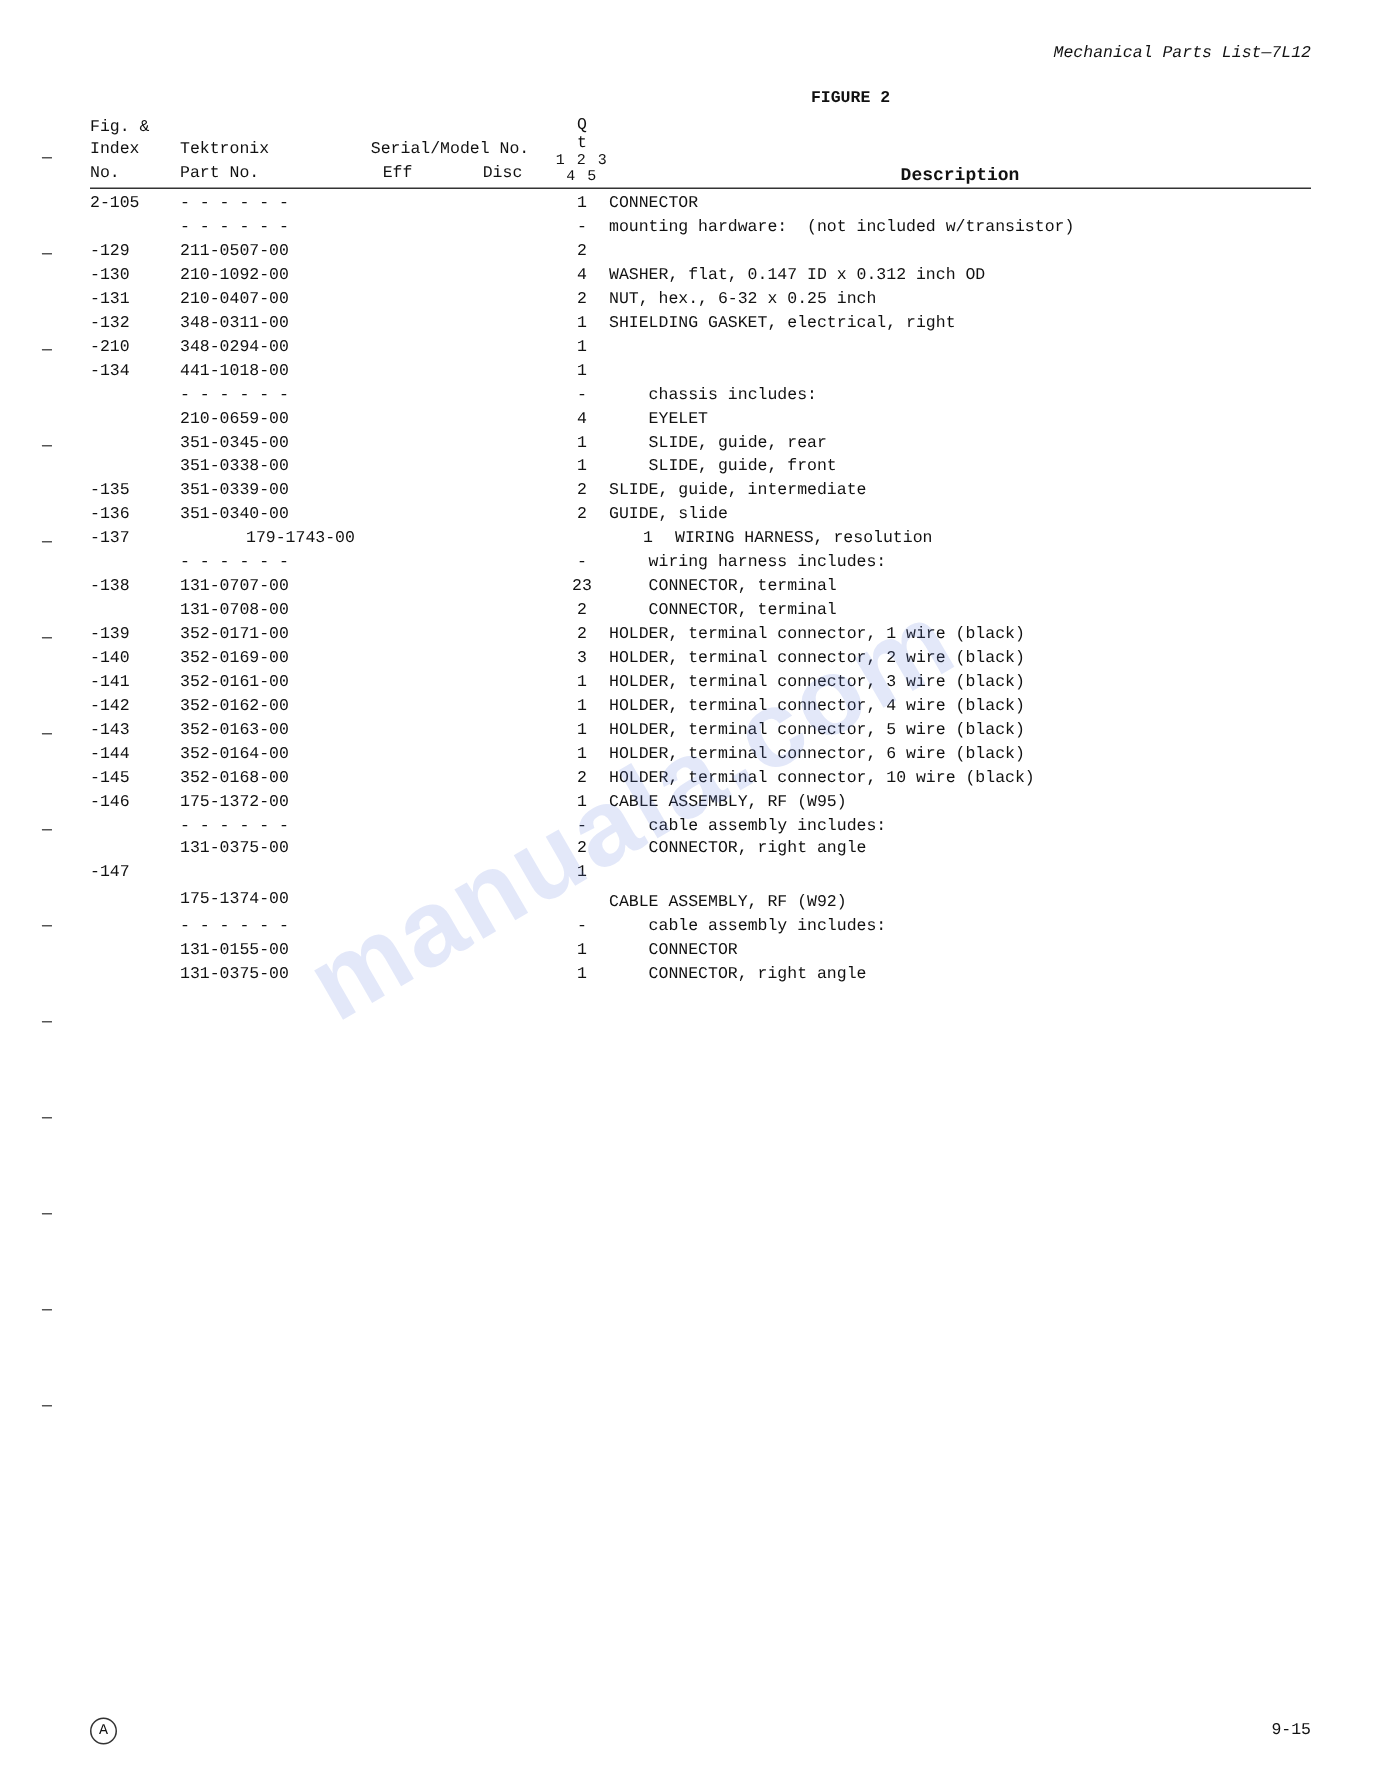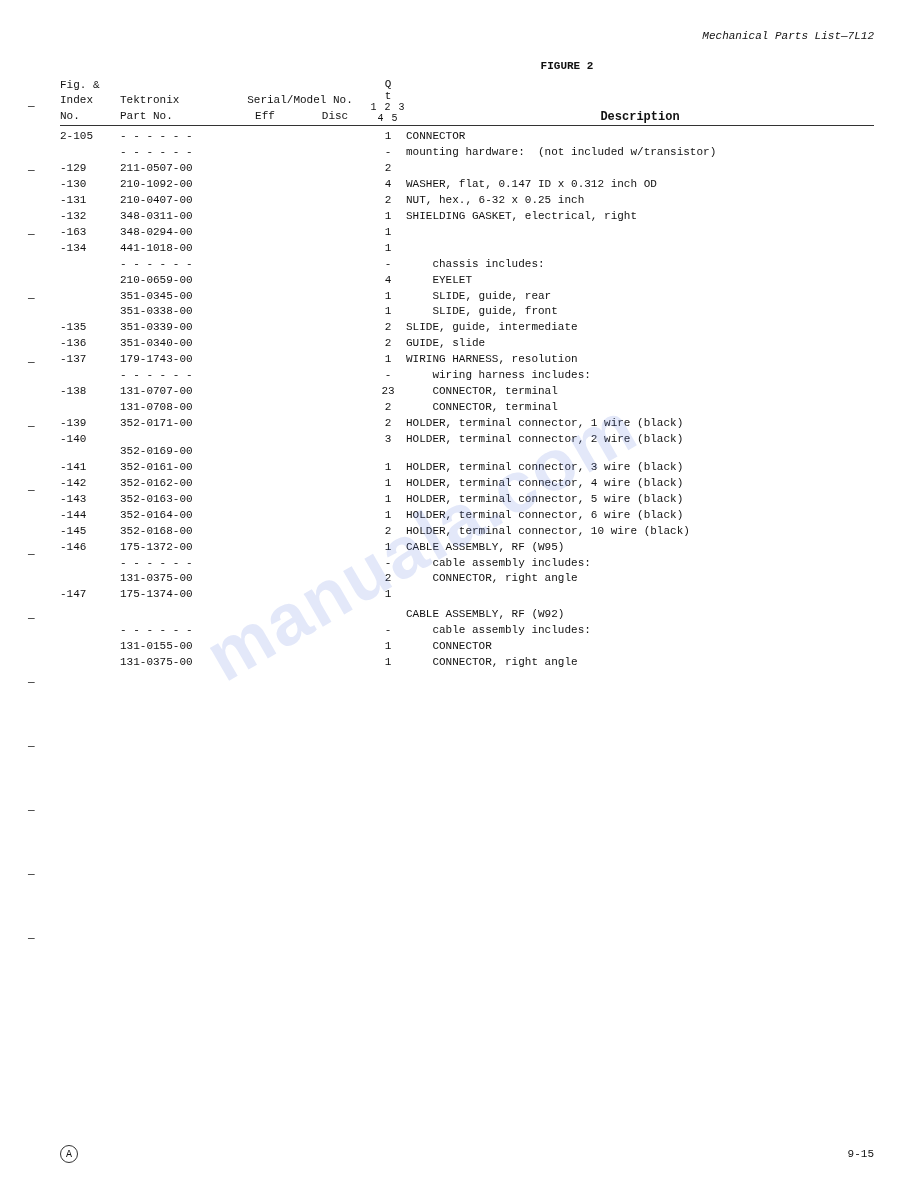--- a/index.html
+++ b/index.html
@@ -172,21 +172,21 @@
       </div>
       <div style="display: flex; flex-direction: row; font-size: 11px; line-height: 1.45; font-family: &quot;Courier New&quot;, Courier, monospace;">
         <div style="width: 60px; flex-shrink: 0; white-space: pre;">-132</div>
         <div style="width: 110px; flex-shrink: 0; white-space: pre;">348-0311-00</div>
         <div style="width: 70px; flex-shrink: 0;"></div>
         <div style="width: 70px; flex-shrink: 0;"></div>
         <div style="width: 36px; flex-shrink: 0; text-align: center;">1</div>
         <div style="flex: 1 1 0%; white-space: pre-wrap;">SHIELDING GASKET, electrical, right</div>
       </div>
       <div style="display: flex; flex-direction: row; font-size: 11px; line-height: 1.45; font-family: &quot;Courier New&quot;, Courier, monospace;">
-        <div style="width: 60px; flex-shrink: 0; white-space: pre;">-163</div>
+        <div style="width: 60px; flex-shrink: 0; white-space: pre;">-210</div>
         <div style="width: 110px; flex-shrink: 0; white-space: pre;">348-0294-00</div>
         <div style="width: 70px; flex-shrink: 0;"></div>
         <div style="width: 70px; flex-shrink: 0;"></div>
         <div style="width: 36px; flex-shrink: 0; text-align: center;">1</div>
       </div>
       <div style="display: flex; flex-direction: row; font-size: 11px; line-height: 1.45; font-family: &quot;Courier New&quot;, Courier, monospace;">
         <div style="width: 60px; flex-shrink: 0; white-space: pre;">-134</div>
         <div style="width: 110px; flex-shrink: 0; white-space: pre;">441-1018-00</div>
         <div style="width: 70px; flex-shrink: 0;"></div>
         <div style="width: 70px; flex-shrink: 0;"></div>
@@ -235,21 +235,21 @@
       <div style="display: flex; flex-direction: row; font-size: 11px; line-height: 1.45; font-family: &quot;Courier New&quot;, Courier, monospace;">
         <div style="width: 60px; flex-shrink: 0; white-space: pre;">-136</div>
         <div style="width: 110px; flex-shrink: 0; white-space: pre;">351-0340-00</div>
         <div style="width: 70px; flex-shrink: 0;"></div>
         <div style="width: 70px; flex-shrink: 0;"></div>
         <div style="width: 36px; flex-shrink: 0; text-align: center;">2</div>
         <div style="flex: 1 1 0%; white-space: pre-wrap;">GUIDE, slide</div>
       </div>
       <div style="display: flex; flex-direction: row; font-size: 11px; line-height: 1.45; font-family: &quot;Courier New&quot;, Courier, monospace;">
         <div style="width: 60px; flex-shrink: 0; white-space: pre;">-137</div>
-        <div style="width: 110px; flex-shrink: 0; white-space: pre;">179-1743-00</div>
+        <div style="width: 110px; flex-shrink: 0; white-space: pre; margin-left: 44px;">179-1743-00</div>
         <div style="width: 70px; flex-shrink: 0;"></div>
         <div style="width: 70px; flex-shrink: 0;"></div>
         <div style="width: 36px; flex-shrink: 0; text-align: center;">1</div>
         <div style="flex: 1 1 0%; white-space: pre-wrap;">WIRING HARNESS, resolution</div>
       </div>
       <div style="display: flex; flex-direction: row; font-size: 11px; line-height: 1.45; font-family: &quot;Courier New&quot;, Courier, monospace;">
         <div style="width: 60px; flex-shrink: 0; white-space: pre;"></div>
         <div style="width: 110px; flex-shrink: 0; white-space: pre;">- - - - - -</div>
         <div style="width: 70px; flex-shrink: 0;"></div>
         <div style="width: 70px; flex-shrink: 0;"></div>
@@ -275,21 +275,21 @@
       <div style="display: flex; flex-direction: row; font-size: 11px; line-height: 1.45; font-family: &quot;Courier New&quot;, Courier, monospace;">
         <div style="width: 60px; flex-shrink: 0; white-space: pre;">-139</div>
         <div style="width: 110px; flex-shrink: 0; white-space: pre;">352-0171-00</div>
         <div style="width: 70px; flex-shrink: 0;"></div>
         <div style="width: 70px; flex-shrink: 0;"></div>
         <div style="width: 36px; flex-shrink: 0; text-align: center;">2</div>
         <div style="flex: 1 1 0%; white-space: pre-wrap;">HOLDER, terminal connector, 1 wire (black)</div>
       </div>
       <div style="display: flex; flex-direction: row; font-size: 11px; line-height: 1.45; font-family: &quot;Courier New&quot;, Courier, monospace;">
         <div style="width: 60px; flex-shrink: 0; white-space: pre;">-140</div>
-        <div style="width: 110px; flex-shrink: 0; white-space: pre; margin-top: 12px;">352-0169-00</div>
+        <div style="width: 110px; flex-shrink: 0; white-space: pre;">352-0169-00</div>
         <div style="width: 70px; flex-shrink: 0;"></div>
         <div style="width: 70px; flex-shrink: 0;"></div>
         <div style="width: 36px; flex-shrink: 0; text-align: center;">3</div>
         <div style="flex: 1 1 0%; white-space: pre-wrap;">HOLDER, terminal connector, 2 wire (black)</div>
       </div>
       <div style="display: flex; flex-direction: row; font-size: 11px; line-height: 1.45; font-family: &quot;Courier New&quot;, Courier, monospace;">
         <div style="width: 60px; flex-shrink: 0; white-space: pre;">-141</div>
         <div style="width: 110px; flex-shrink: 0; white-space: pre;">352-0161-00</div>
         <div style="width: 70px; flex-shrink: 0;"></div>
         <div style="width: 70px; flex-shrink: 0;"></div>
@@ -347,21 +347,21 @@
       <div style="display: flex; flex-direction: row; font-size: 11px; line-height: 1.45; font-family: &quot;Courier New&quot;, Courier, monospace;">
         <div style="width: 60px; flex-shrink: 0; white-space: pre;"></div>
         <div style="width: 110px; flex-shrink: 0; white-space: pre;">131-0375-00</div>
         <div style="width: 70px; flex-shrink: 0;"></div>
         <div style="width: 70px; flex-shrink: 0;"></div>
         <div style="width: 36px; flex-shrink: 0; text-align: center;">2</div>
         <div style="flex: 1 1 0%; white-space: pre-wrap;">    CONNECTOR, right angle</div>
       </div>
       <div style="display: flex; flex-direction: row; font-size: 11px; line-height: 1.45; font-family: &quot;Courier New&quot;, Courier, monospace;">
         <div style="width: 60px; flex-shrink: 0; white-space: pre;">-147</div>
-        <div style="width: 110px; flex-shrink: 0; white-space: pre;">175-1374-00</div>
+        <div style="width: 110px; flex-shrink: 0; white-space: pre; margin-top: 18px;">175-1374-00</div>
         <div style="width: 70px; flex-shrink: 0;"></div>
         <div style="width: 70px; flex-shrink: 0;"></div>
         <div style="width: 36px; flex-shrink: 0; text-align: center;">1</div>
         <div style="flex: 1 1 0%; white-space: pre-wrap; margin-top: 20px;">CABLE ASSEMBLY, RF (W92)</div>
       </div>
       <div style="display: flex; flex-direction: row; font-size: 11px; line-height: 1.45; font-family: &quot;Courier New&quot;, Courier, monospace;">
         <div style="width: 60px; flex-shrink: 0; white-space: pre;"></div>
         <div style="width: 110px; flex-shrink: 0; white-space: pre;">- - - - - -</div>
         <div style="width: 70px; flex-shrink: 0;"></div>
         <div style="width: 70px; flex-shrink: 0;"></div>

